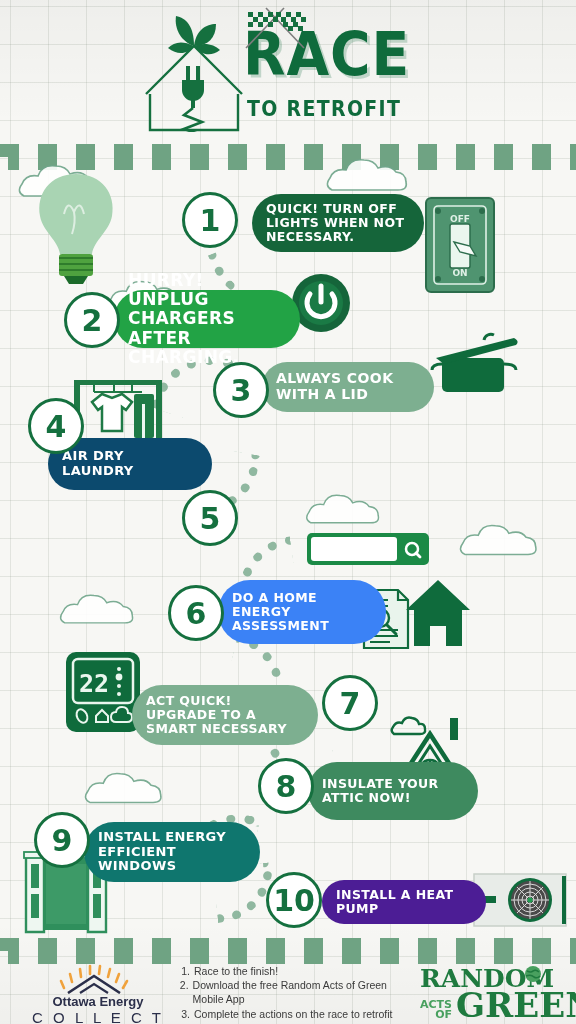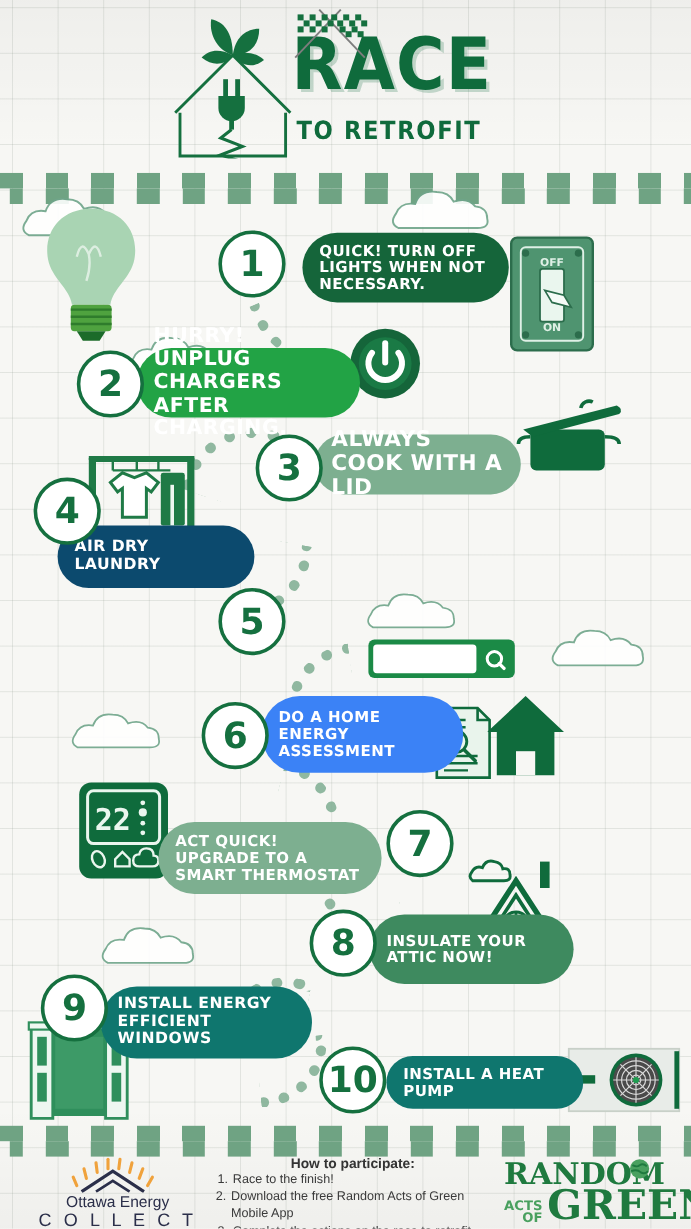--- a/index.html
+++ b/index.html
@@ -122,21 +122,21 @@
   .howto-list {
     font-family: "Liberation Sans", sans-serif;
     font-size: 10.5px; color: #3a3a3a; line-height: 1.35;
     list-style: none; padding-left: 2px;
   }
   .howto-list li { display: flex; gap: 4px; }
   .howto-list li .n { width: 12px; text-align: right; }
 
   .oec-name {
     font-family: "Liberation Sans", sans-serif;
-    font-weight: 400; font-size: 13px; color: #2b2f4a; text-align:center;
+    font-weight: 700; font-size: 13px; color: #2b2f4a; text-align:center;
   }
   .oec-sub {
     font-family: "Liberation Sans", sans-serif;
     font-size: 15px; letter-spacing: 3px; color: #2b2f4a; text-align:center;
   }
 
   .rag-line1 {
     font-family: "DejaVu Serif", serif; font-weight: 700;
     font-size: 25px; color: #1f7a3f; letter-spacing: 0px; line-height: 1;
   }
@@ -290,21 +290,21 @@
 
   <svg class="ill" style="left:290px; top:122px;" width="62" height="62" viewBox="0 0 62 62">
     <circle cx="31" cy="31" r="29" fill="#15653a"></circle>
     <circle cx="31" cy="31" r="22" fill="#1a7a45"></circle>
     <path d="M31 14 v16" stroke="#fff" stroke-width="5" stroke-linecap="round"></path>
     <path d="M20 22 a14 14 0 1 0 22 0" fill="none" stroke="#fff" stroke-width="5" stroke-linecap="round"></path>
   </svg>
 
   <div class="num-circle" style="left:213px; top:212px;">3</div>
 
-  <div class="pill" style="left: 262px; top: 212px; width: 172px; height: 50px; font-size: 18px; background: rgb(125, 175, 144);">ALWAYS COOK WITH A LID</div>
+  <div class="pill" style="left: 262px; top: 212px; width: 172px; height: 50px; font-size: 14px; background: rgb(125, 175, 144);">ALWAYS COOK WITH A LID</div>
 
   <svg class="ill" style="left:418px; top:182px;" width="108" height="62" viewBox="0 0 108 62">
     <rect x="24" y="26" width="62" height="34" rx="5" fill="#0f6b3c"></rect>
     <path d="M86 32 q12 0 12 6" fill="none" stroke="#0f6b3c" stroke-width="3"></path>
     <path d="M24 32 q-10 0 -10 6" fill="none" stroke="#0f6b3c" stroke-width="3"></path>
     <path d="M18 26 L96 6 q6 3 2 7 L26 32 Z" fill="#0f6b3c"></path>
     <path d="M66 8 a7 7 0 0 1 10 -5" fill="none" stroke="#0f6b3c" stroke-width="3"></path>
   </svg>
 
   <svg class="ill" style="left:64px; top:224px;" width="108" height="84" viewBox="0 0 108 84">
@@ -356,21 +356,21 @@
       <circle cx="55" cy="27" r="3.4" fill="#eaf6ee"></circle>
     <circle cx="55" cy="36" r="2" fill="#eaf6ee"></circle>
       <circle cx="55" cy="44" r="2" fill="#eaf6ee"></circle>
     <ellipse cx="18" cy="66" rx="5" ry="7" fill="none" stroke="#eaf6ee" stroke-width="2" transform="rotate(-25 18 66)"></ellipse>
     <path d="M32 72 v-6 l6 -6 l6 6 v6 Z" fill="none" stroke="#eaf6ee" stroke-width="2"></path>
     <path d="M52 72 q-5 0 -5 -5 q0 -5 5 -5 q1 -5 6 -5 q6 0 6 6 q4 0 4 4 q0 5 -5 5 Z" fill="none" stroke="#eaf6ee" stroke-width="2"></path>
   </svg>
 
   <div class="num-circle" style="left:322px; top:525px;">7</div>
 
-  <div class="pill" style="left: 132px; top: 535px; width: 186px; height: 60px; font-size: 12.5px; background: rgb(125, 175, 144);">ACT QUICK! UPGRADE TO A SMART THERMOSTAT</div>
+  <div class="pill" style="left: 132px; top: 535px; width: 186px; height: 60px; font-size: 12.5px; background: rgb(125, 175, 144);">ACT QUICK! UPGRADE TO A SMART NECESSARY</div>
 
   <svg class="ill" style="left:388px; top:556px;" width="84" height="72" viewBox="0 0 84 72">
     <path d="M6 28 q-4 -3 -1 -7 q3 -6 9 -4 q3 -7 10 -5 q6 1 7 6 q6 -1 6 5 q1 5 -5 5 Z" fill="none" stroke="#0f6b3c" stroke-width="2.4"></path>
     <rect x="62" y="12" width="8" height="22" fill="#0f6b3c"></rect>
     <path d="M16 68 L42 28 L68 68" fill="none" stroke="#0f6b3c" stroke-width="4.5"></path>
     <path d="M24 68 L42 40 L60 68" fill="none" stroke="#0f6b3c" stroke-width="3"></path>
     <path d="M32 68 q0 -14 10 -14 q10 0 10 14 Z" fill="none" stroke="#0f6b3c" stroke-width="2.6"></path>
     <line x1="42" y1="54" x2="42" y2="68" stroke="#0f6b3c" stroke-width="2.2"></line>
   </svg>
 
@@ -389,21 +389,21 @@
     <rect x="71" y="44" width="8" height="24" fill="#2f8f5c"></rect>
     <rect x="2" y="2" width="84" height="6" fill="#eef7f1" stroke="#2f8f5c" stroke-width="1.8"></rect>
   </svg>
 
   <div class="num-circle" style="left:34px; top:662px;">9</div>
 
   <div class="pill" style="left: 84px; top: 672px; width: 176px; height: 60px; font-size: 13px; background: #0f766e;">INSTALL ENERGY EFFICIENT WINDOWS</div>
 
   <div class="num-circle" style="left:266px; top:722px;" style2="">10</div>
 
-  <div class="pill" style="left: 322px; top: 730px; width: 164px; height: 44px; font-size: 12.5px; background: #0f766e;">INSTALL A HEAT PUMP</div>
+  <div class="pill" style="left: 322px; top: 730px; width: 164px; height: 44px; font-size: 12.5px; background: #4c1d95;">INSTALL A HEAT PUMP</div>
 
   <svg class="ill" style="left:472px; top:722px;" width="100" height="56" viewBox="0 0 100 56">
     <rect x="2" y="2" width="92" height="52" fill="#e8ece8" stroke="#c8d0c8" stroke-width="1.5"></rect>
     <rect x="8" y="24" width="16" height="7" fill="#0f6b3c"></rect>
     <circle cx="58" cy="28" r="22" fill="#0f6b3c"></circle>
     <circle cx="58" cy="28" r="19" fill="#4a4a4a"></circle>
     <g stroke="#d8d8d8" stroke-width="1" fill="none">
       <circle cx="58" cy="28" r="4"></circle>
         <circle cx="58" cy="28" r="8"></circle>
       <circle cx="58" cy="28" r="12"></circle>
@@ -439,21 +439,20 @@
           <line x1="95" y1="24" x2="99" y2="17"></line>
       </g>
       <path d="M40 29 L66 12 L92 29" fill="none" stroke="#2b2f4a" stroke-width="2.6"></path>
       <path d="M52 29 L66 20 L80 29" fill="none" stroke="#2b2f4a" stroke-width="2.2"></path>
     </svg>
     <div class="oec-name">Ottawa Energy</div>
     <div class="oec-sub">C O L L E C T I V E</div>
   </div>
 
   <div style="position:absolute; left:176px; top:2px; width:236px;">
-    <div class="howto-title">How to participate:</div>
     <ol class="howto-list">
       <li>
           <span class="n">1.</span>
         <span>Race to the finish!</span>
         </li>
       <li>
           <span class="n">2.</span>
         <span>Download the free Random Acts of Green Mobile App</span>
         </li>
       <li>

